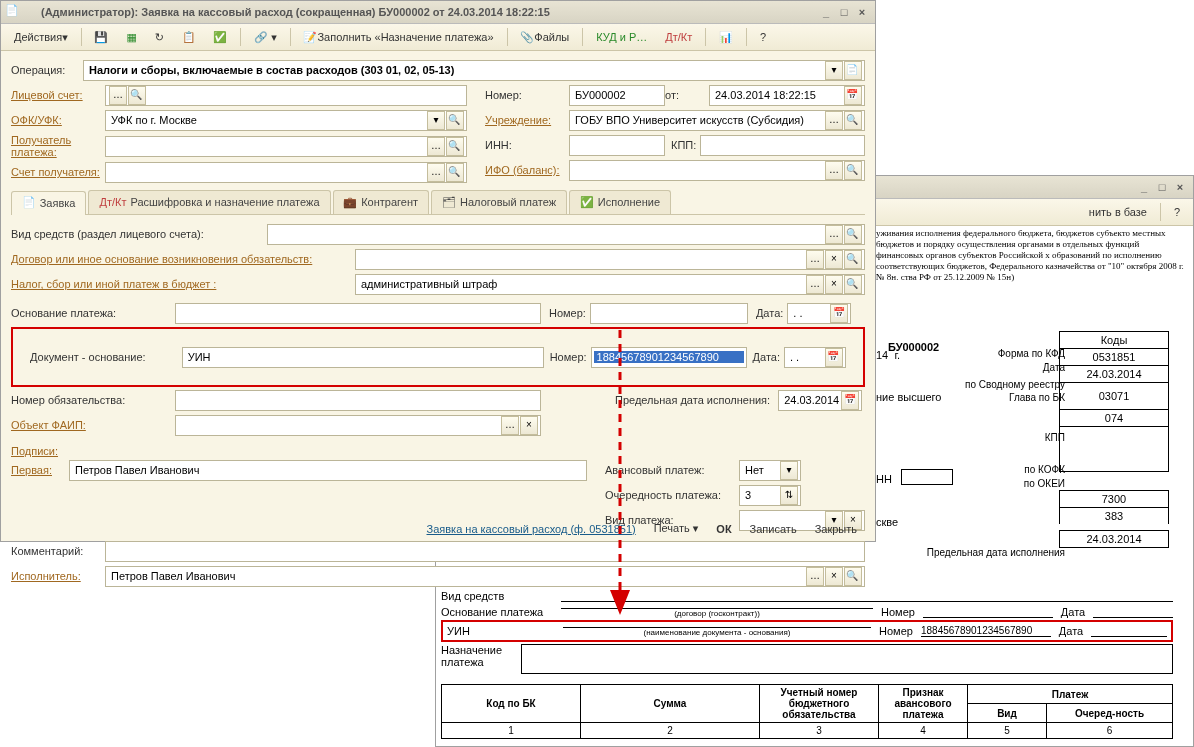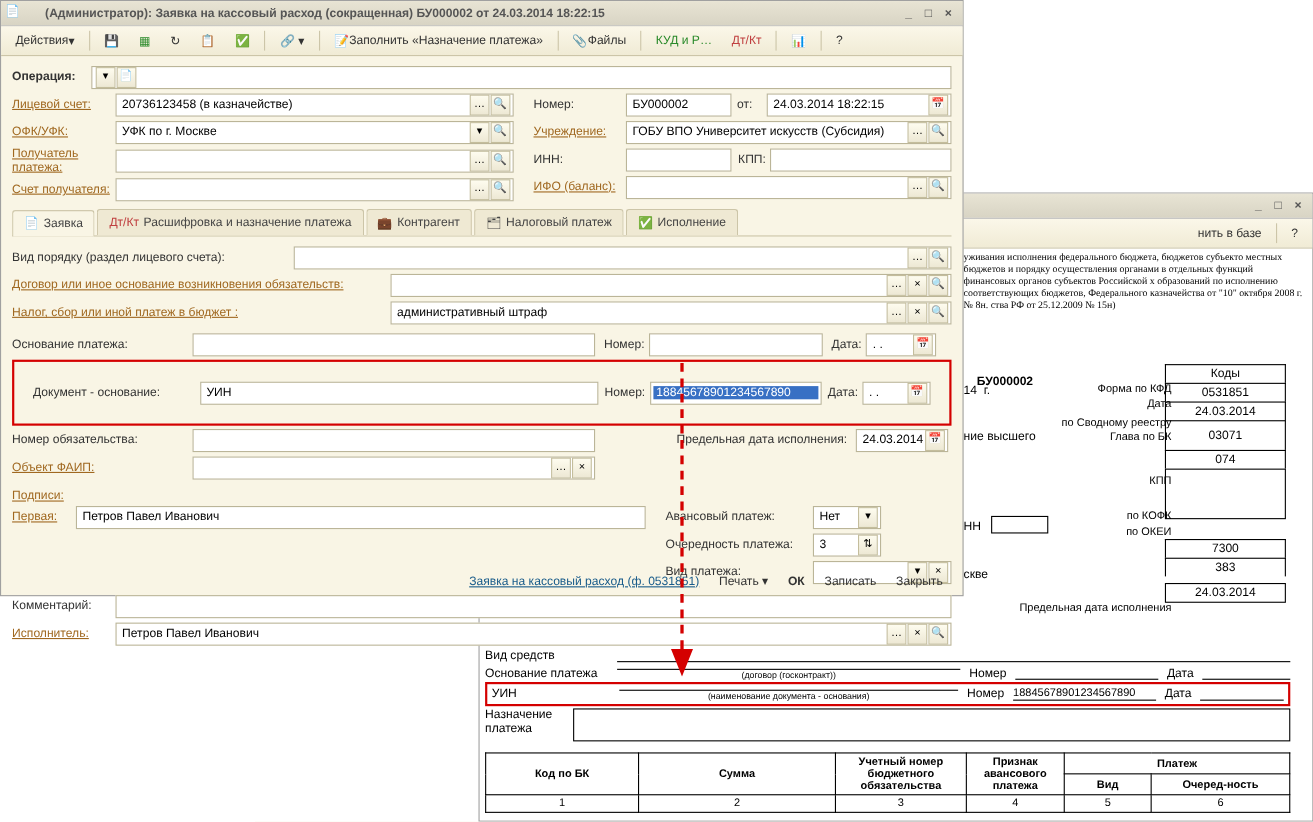--- a/index.html
+++ b/index.html
@@ -176,32 +176,32 @@
     <span class="tsep"></span>
     <span class="tbtn" style="color:#2a8a2a">КУД и Р…</span>
     <span class="tbtn" style="color:#c04040">Дт/Кт</span>
     <span class="tsep"></span>
     <span class="tbtn">📊</span>
     <span class="tsep"></span>
     <span class="tbtn">?</span>
   </div>
   <div class="carea">
     <div class="row">
-      <span class="lbl" style="width:68px;font-weight:bold">Операция:</span>
+      <span class="lbl" style="width:68px;font-weight:normal">Операция:</span>
       <div class="field" style="flex:1">
+        <span class="fval" style="font-weight:bold">Налоги и сборы, включаемые в состав расходов (303 01, 02, 05-13)</span>
         <span class="fbtn">▾</span>
         <span class="fbtn">📄</span>
       </div>
     </div>
     <div style="display:flex;gap:18px">
       <div style="flex:1">
         <div class="row">
             <span class="lbl u" style="width:90px">Лицевой счет:</span>
           <div class="field">
-              <span class="fval">20736123458 (в казначействе)</span>
               <span class="fbtn">…</span>
               <span class="fbtn">🔍</span>
             </div>
         </div>
         <div class="row">
             <span class="lbl u" style="width:90px">ОФК/УФК:</span>
           <div class="field">
               <span class="fval">УФК по г. Москве</span>
               <span class="fbtn">▾</span>
               <span class="fbtn">🔍</span>
@@ -223,21 +223,21 @@
               <span class="fbtn">🔍</span>
             </div>
         </div>
       </div>
       <div style="width:380px">
         <div class="row">
           <span class="lbl" style="width:80px">Номер:</span>
           <div class="field" style="width:90px;flex:none">
               <span class="fval">БУ000002</span>
             </div>
-          <span class="lbl" style="width:24px;text-align:center;margin-right:4px">от:</span>
+          <span class="lbl" style="width:24px;text-align:left;margin-right:16px">от:</span>
           <div class="field" style="flex:1">
               <span class="fval">24.03.2014 18:22:15</span>
               <span class="fbtn">📅</span>
             </div>
         </div>
         <div class="row">
             <span class="lbl u" style="width:80px">Учреждение:</span>
           <div class="field">
               <span class="fval">ГОБУ ВПО Университет искусств (Субсидия)</span>
               <span class="fbtn">…</span>
@@ -282,21 +282,21 @@
           <span>🗂</span>
           <span>Налоговый платеж</span>
         </div>
       <div class="tab">
           <span style="color:#2a8a2a">✅</span>
           <span>Исполнение</span>
         </div>
     </div>
 
     <div class="row">
-        <span class="lbl" style="width:252px">Вид порядку (раздел лицевого счета):</span>
+        <span class="lbl" style="width:252px">Вид средств (раздел лицевого счета):</span>
       <div class="field">
           <span class="fval"></span>
           <span class="fbtn">…</span>
           <span class="fbtn">🔍</span>
         </div>
     </div>
     <div class="row">
         <span class="lbl u" style="width:340px">Договор или иное основание возникновения обязательств:</span>
       <div class="field">
           <span class="fval"></span>

